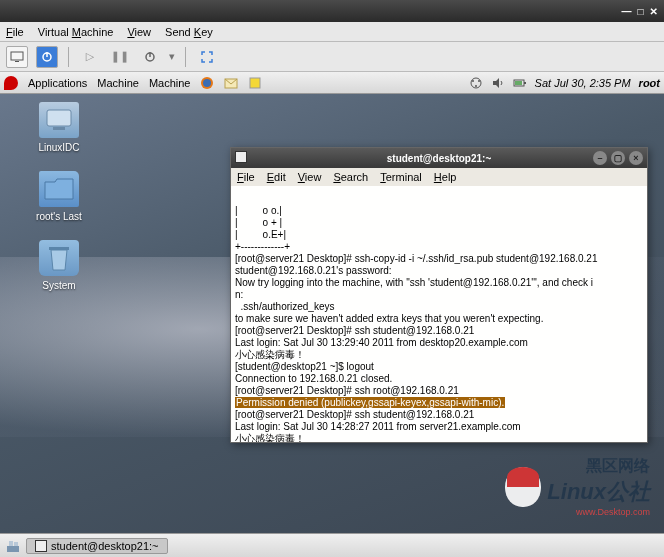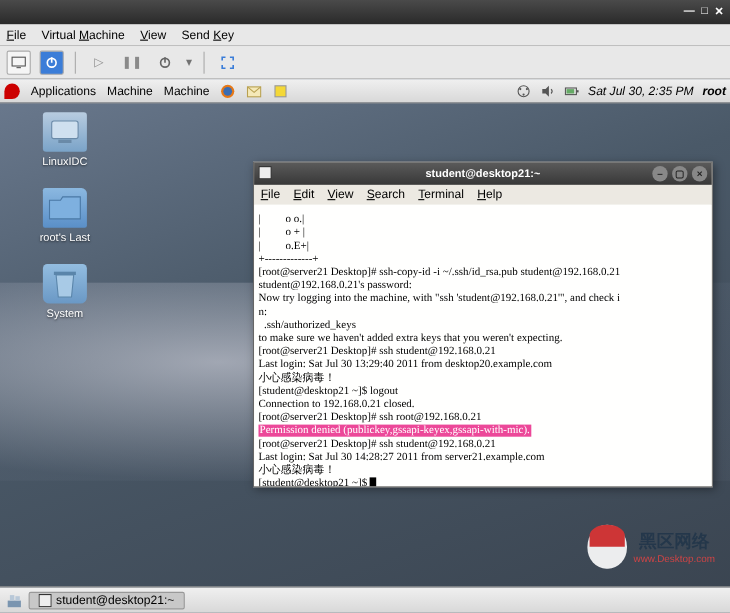--- a/index.html
+++ b/index.html
@@ -36,23 +36,23 @@
 .dicon-trash { background: linear-gradient(#93bde0, #6a98c5); border-radius: 4px 4px 6px 6px; }
 
 
 .terminal-window { position: absolute; top: 75px; left: 230px; width: 418px; height: 296px; background: #ece9e2; border: 1px solid #666; box-shadow: 2px 2px 8px rgba(0,0,0,0.4); z-index: 3; }
 .term-titlebar { background: linear-gradient(#5a5a5a, #383838); color: #fff; height: 20px; display: flex; align-items: center; justify-content: center; font-size: 10px; font-weight: bold; position: relative; }
 .term-win-ctrl { position: absolute; right: 4px; display: flex; gap: 4px; }
 .term-win-ctrl span { width: 14px; height: 14px; background: #888; border-radius: 7px; cursor: pointer; display: flex; align-items: center; justify-content: center; font-size: 9px; color: #222; }
 .term-win-left { position: absolute; left: 4px; }
 .term-menu { background: #ece9e2; height: 18px; display: flex; align-items: center; padding: 0 6px; gap: 12px; font-size: 11px; }
 .term-menu span { cursor: pointer; }
-.terminal-body { background: #fffffe; height: calc(100% - 38px); padding: 8px 4px; font-family: Liberation Serif, serif; font-size: 10px; line-height: 12px; color: #000; overflow: hidden; white-space: pre; }
+.terminal-body { background: #fffffe; height: calc(100% - 38px); padding: 19px 4px; font-family: Liberation Sans, sans-serif; font-size: 10px; line-height: 12px; color: #000; overflow: hidden; white-space: pre; }
 .term-line { white-space: pre; }
-.hl { background: #ec4899; color: #fff; padding: 0 1px; }
+.hl { background: #a16207; color: #fff; padding: 0 1px; }
 .cursor { display: inline-block; width: 6px; height: 11px; background: #000; vertical-align: text-bottom; }
 
 
 .watermark { position: absolute; right: 14px; bottom: 40px; z-index: 5; opacity: 0.9; display: flex; align-items: center; gap: 6px; }
 .wm-logo { width: 36px; height: 40px; background: #fff; border-radius: 50% 50% 48% 48%; position: relative; }
 .wm-logo::before { content: ""; position: absolute; top: 0; left: 2px; right: 2px; height: 20px; background: #d33; border-radius: 50% 50% 0 0; }
 .wm-text { font-size: 22px; color: #22364a; font-weight: bold; font-style: italic; }
 </style>
 </head>
 <body>
@@ -218,18 +218,19 @@
       <svg width="12" height="12">
           <rect width="12" height="12" fill="#333"></rect>
           <rect x="1" y="1" width="10" height="10" fill="#eee"></rect>
         </svg>
       <span>student@desktop21:~</span>
     </div>
   </div>
 
   <div class="watermark">
     <div class="wm-logo"></div>
-    <div style="text-align:center">
+    <div style="text-align:right">
       <div style="font-size:16px;color:#22364a;font-weight:bold">黑区网络</div>
+      <span class="wm-text">Linux公社</span>
       <span class="sub" style="color:#d44;font-size:9px;display:block">www.Desktop.com</span>
     </div>
   </div>
 </div>
 
 </body></html>

